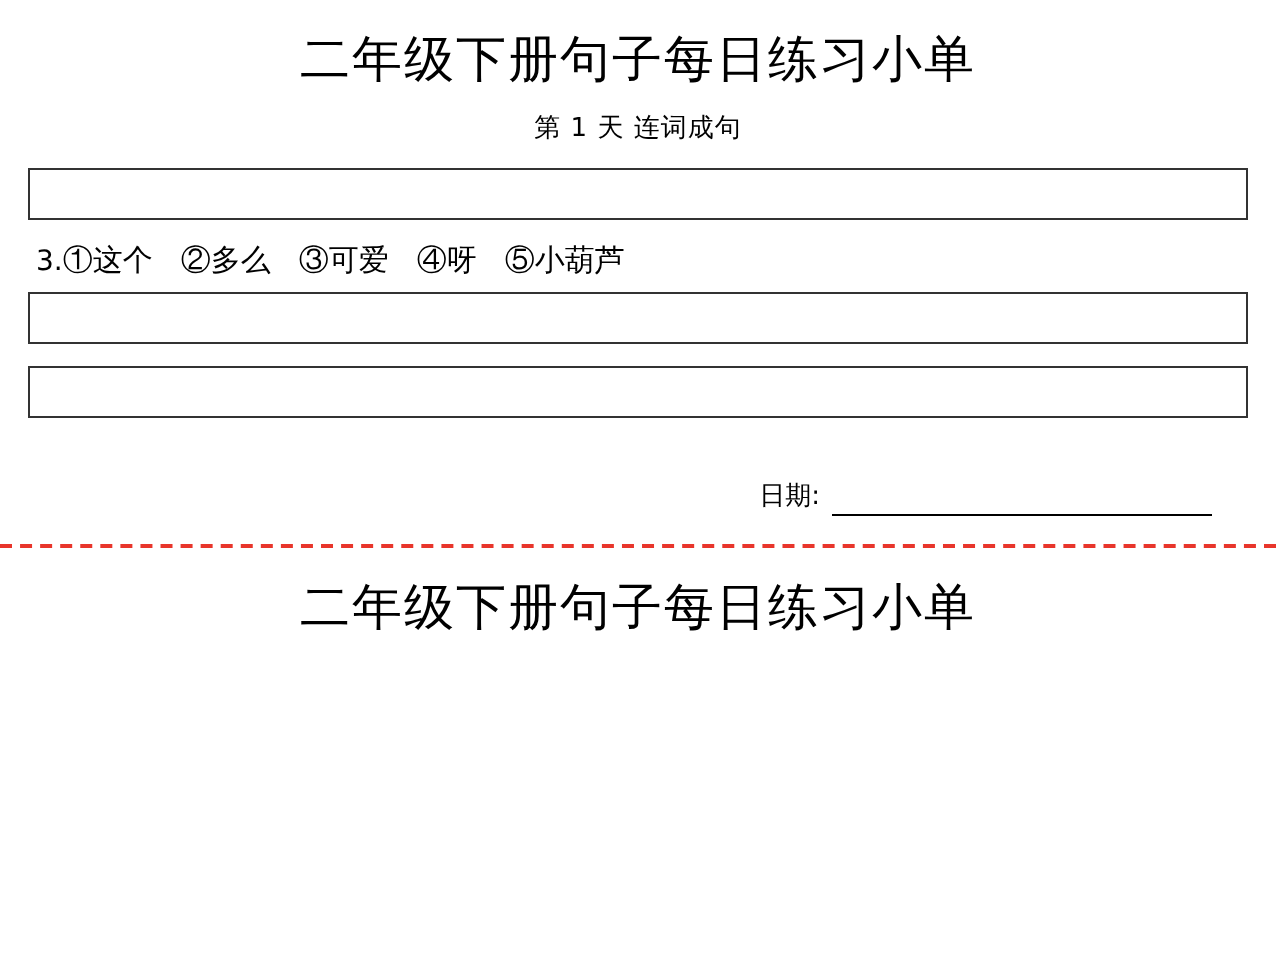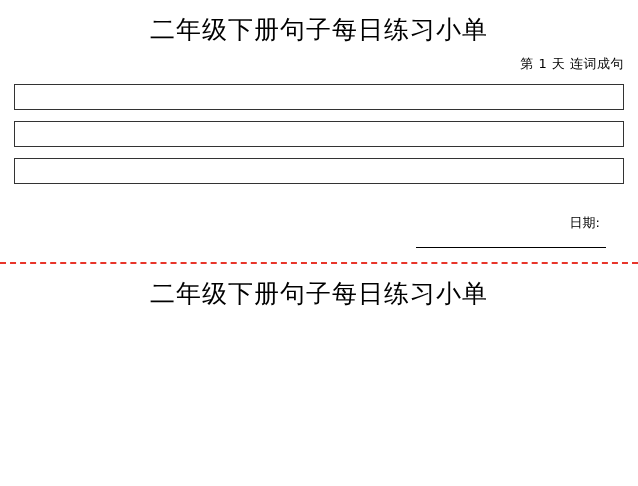--- a/index.html
+++ b/index.html
@@ -27,21 +27,21 @@
   .doc-title {
     text-align: center;
     font-size: 25px;
     letter-spacing: 1px;
     font-family: "DejaVu Serif", serif;
     margin: 14px 0 0 0;
     line-height: 1.3;
     font-weight: normal;
   }
   .doc-subtitle {
-    text-align: right;
+    text-align: center;
     font-size: 13px;
     font-family: "DejaVu Sans", sans-serif;
     margin: 8px 0 0 0;
     letter-spacing: 0.5px;
   }
   .q-block {
     margin-top: 11px;
   }
   .q-line {
     font-size: 15px;
@@ -61,21 +61,20 @@
     border: 1px solid #333333;
     background: #ffffff;
     box-sizing: border-box;
   }
   .date-row {
     margin-top: 30px;
     display: flex;
     justify-content: flex-end;
     align-items: flex-end;
     padding-right: 18px;
-    flex-direction: column;
   }
   .date-label {
     font-size: 13px;
     font-family: "DejaVu Sans", sans-serif;
     margin-right: 6px;
     padding-bottom: 1px;
   }
   .date-line {
     width: 190px;
     border-bottom: 1px solid #000000;
@@ -104,20 +103,23 @@
 
     <h1 class="doc-title">二年级下册句子每日练习小单</h1>
     <div class="doc-subtitle">第 1 天  连词成句</div>
 
     <div class="q-block">
       <div class="answer-box"></div>
     </div>
 
 
     <div class="q-block">
+      <div class="q-line">
+        <span class="q-num">3.</span><span class="q-item">①这个</span><span class="q-item">②多么</span><span class="q-item">③可爱</span><span class="q-item">④呀</span><span class="q-item">⑤小葫芦</span>
+      </div>
       <div class="answer-box"></div>
     </div>
 
     <div class="q-block">
       <div class="answer-box"></div>
     </div>
 
     <div class="date-row">
       <span class="date-label">日期:</span>
       <span class="date-line"></span>

